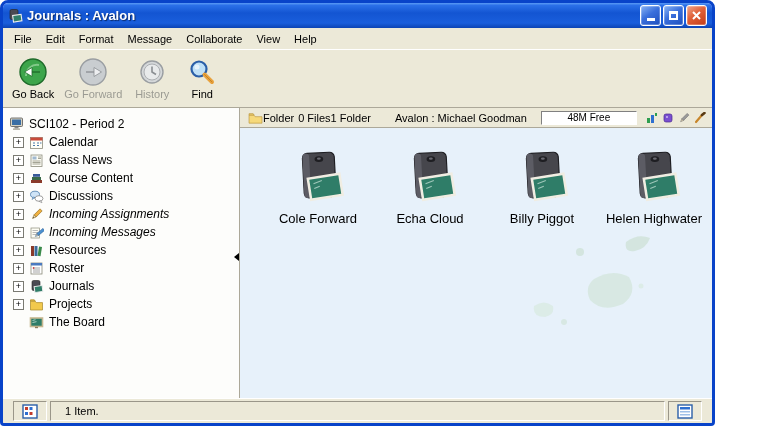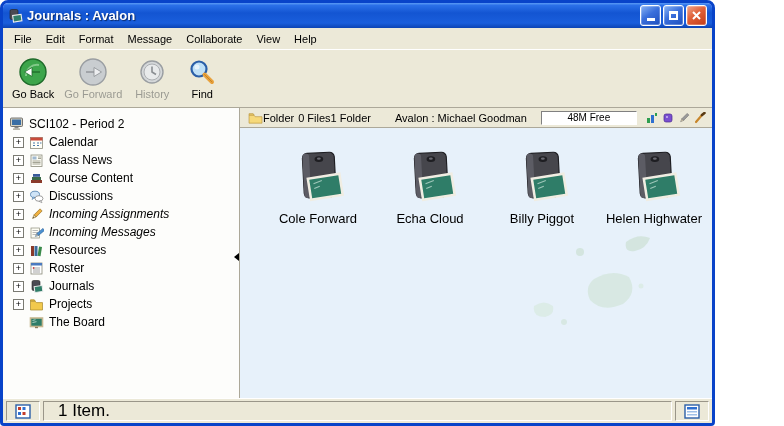--- a/index.html
+++ b/index.html
@@ -123,22 +123,22 @@
     display: flex; flex-direction: column; align-items: center;
     cursor: default;
   }
   .journal-item svg { width: 62px; height: 58px; }
   .journal-label { font-size: 13px; color: #000; margin-top: 3px; white-space: nowrap; }
   .watermark { position: absolute; right: 36px; bottom: 44px; opacity: .45; filter: blur(.5px); z-index: 1; }
   
   .statusbar {
     height: 25px; display: flex; align-items: stretch;
     background: #ECE9D8; border-top: 1px solid #fff;
-    padding: 2px 3px; gap: 3px;
-    font-size: 17px; color: #000;
+    padding: 2px 10px; gap: 3px;
+    font-size: 11px; color: #000;
   }
   .status-cell {
     border: 1px solid; border-color: #9A9689 #FFF #FFF #9A9689;
     display: flex; align-items: center;
   }
   .status-icon-cell { width: 34px; justify-content: center; }
   .status-text-cell { flex: 1; padding-left: 14px; }
   .status-cell svg { width: 16px; height: 15px; }
 </style>
 </head>

